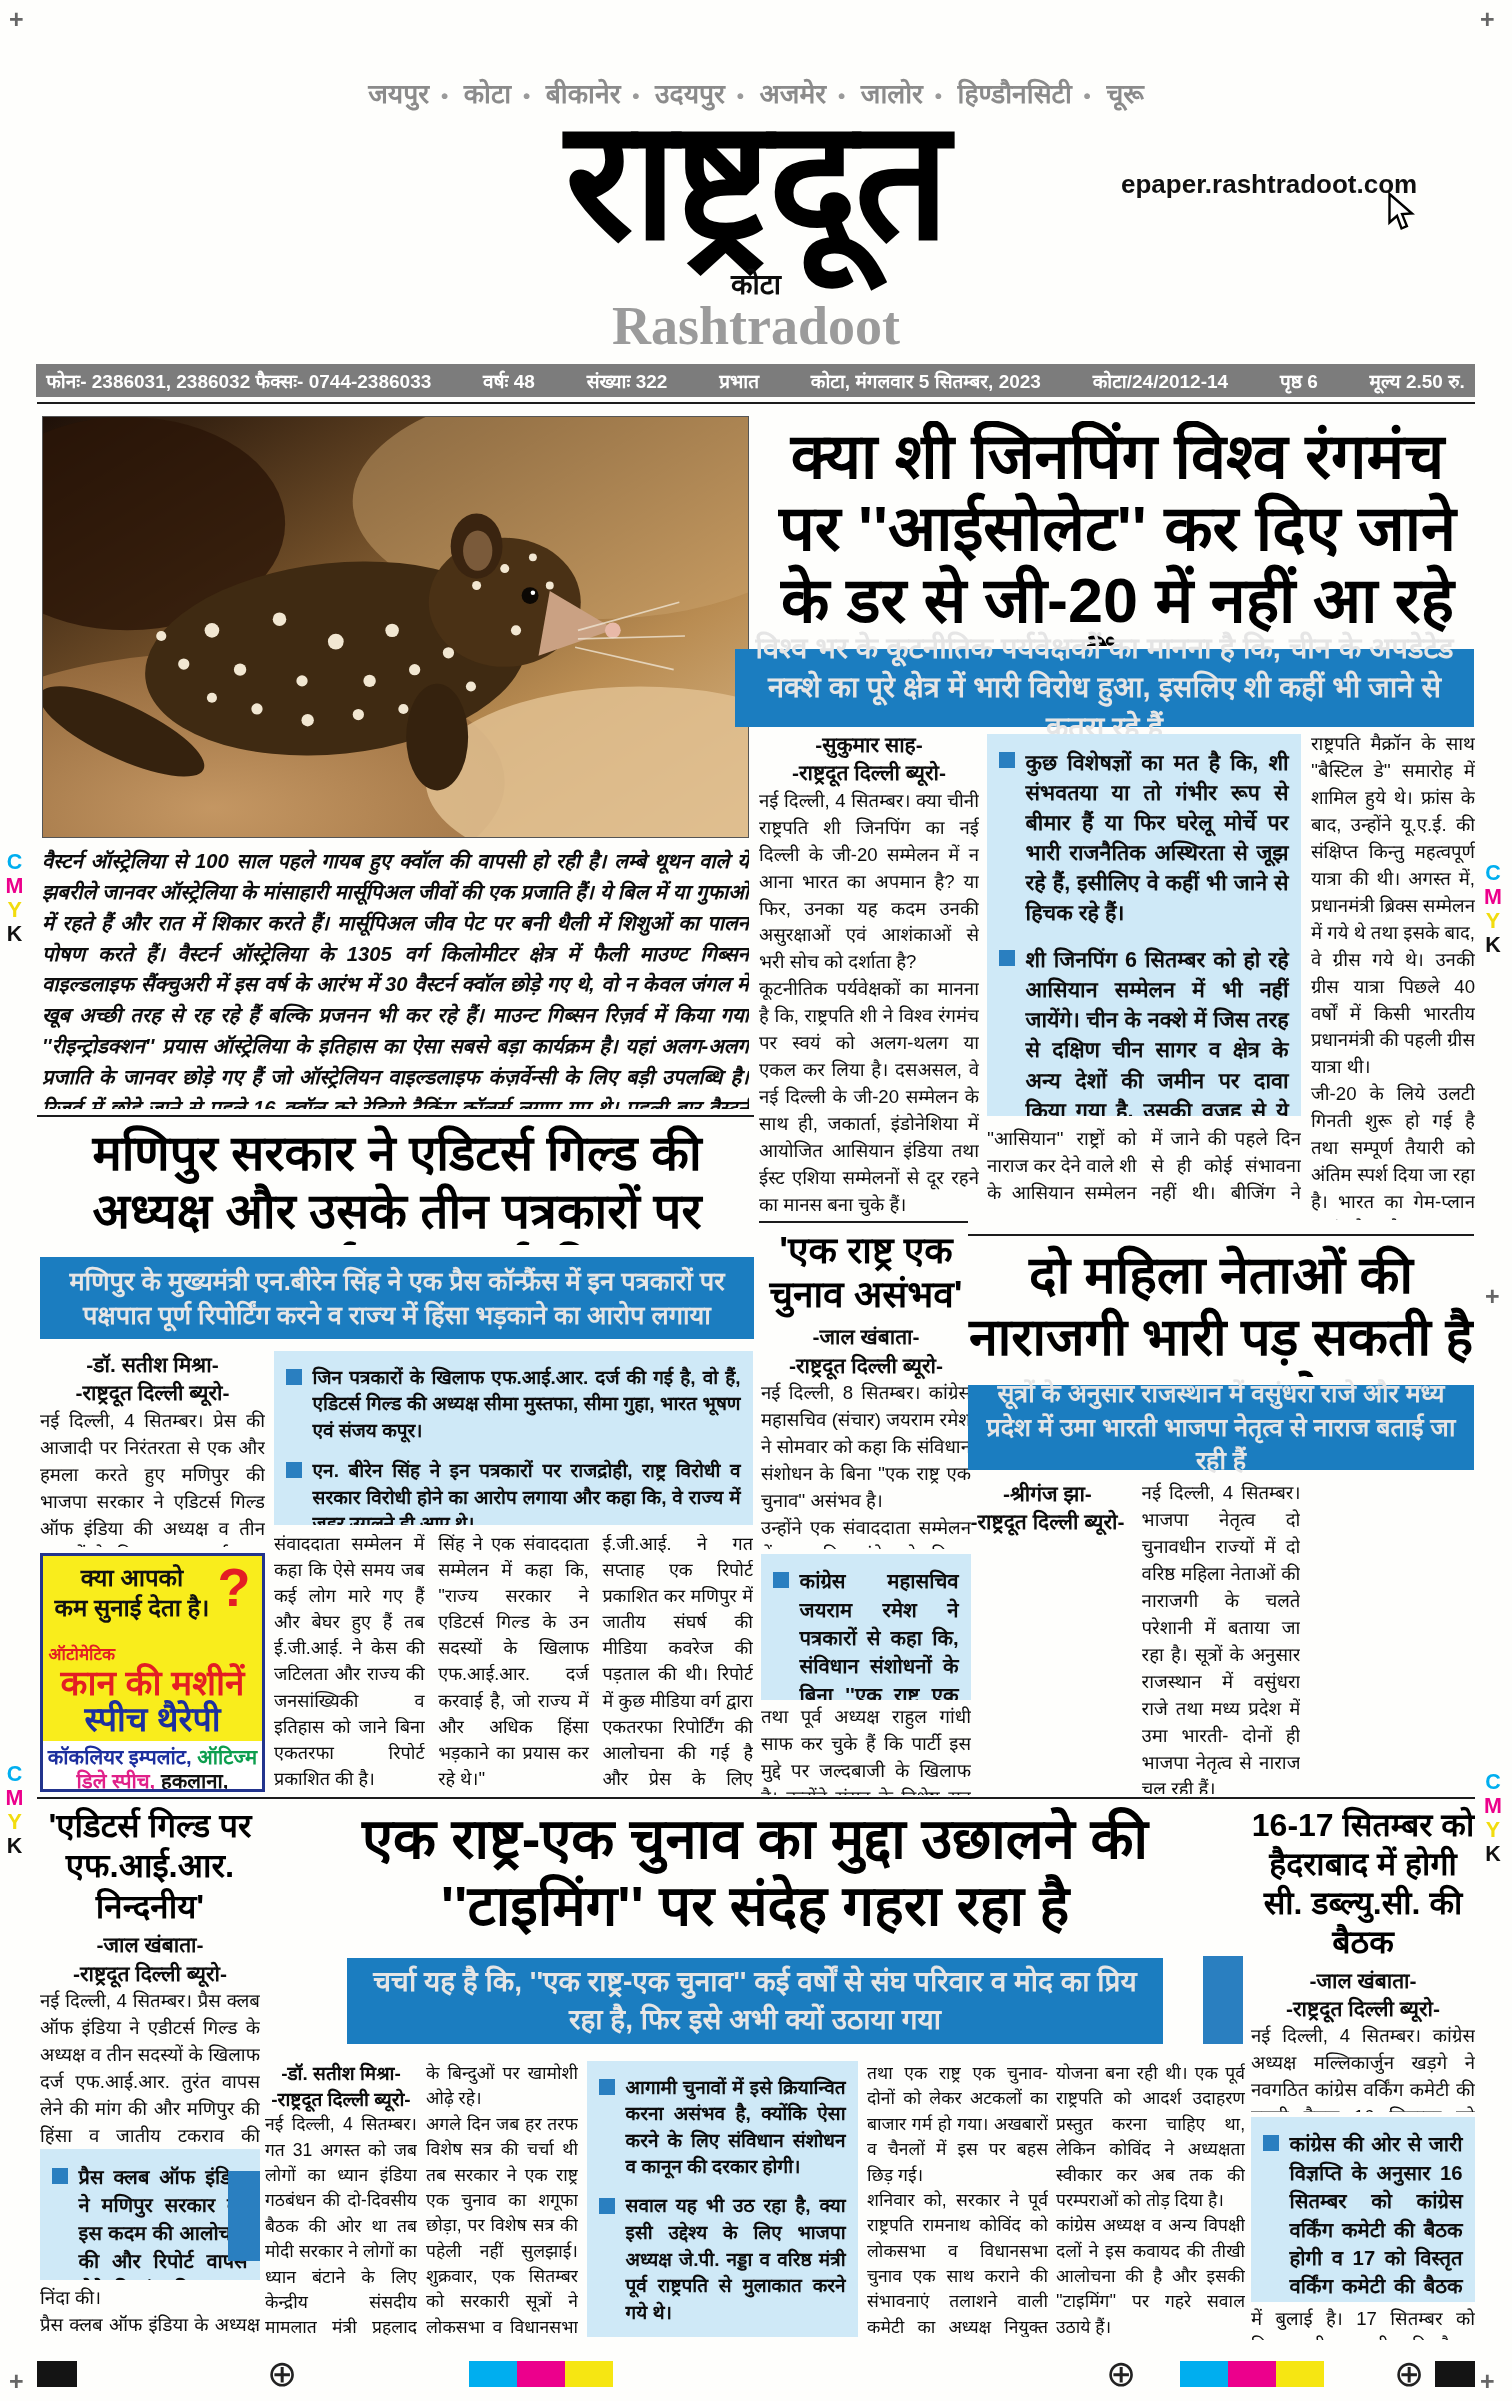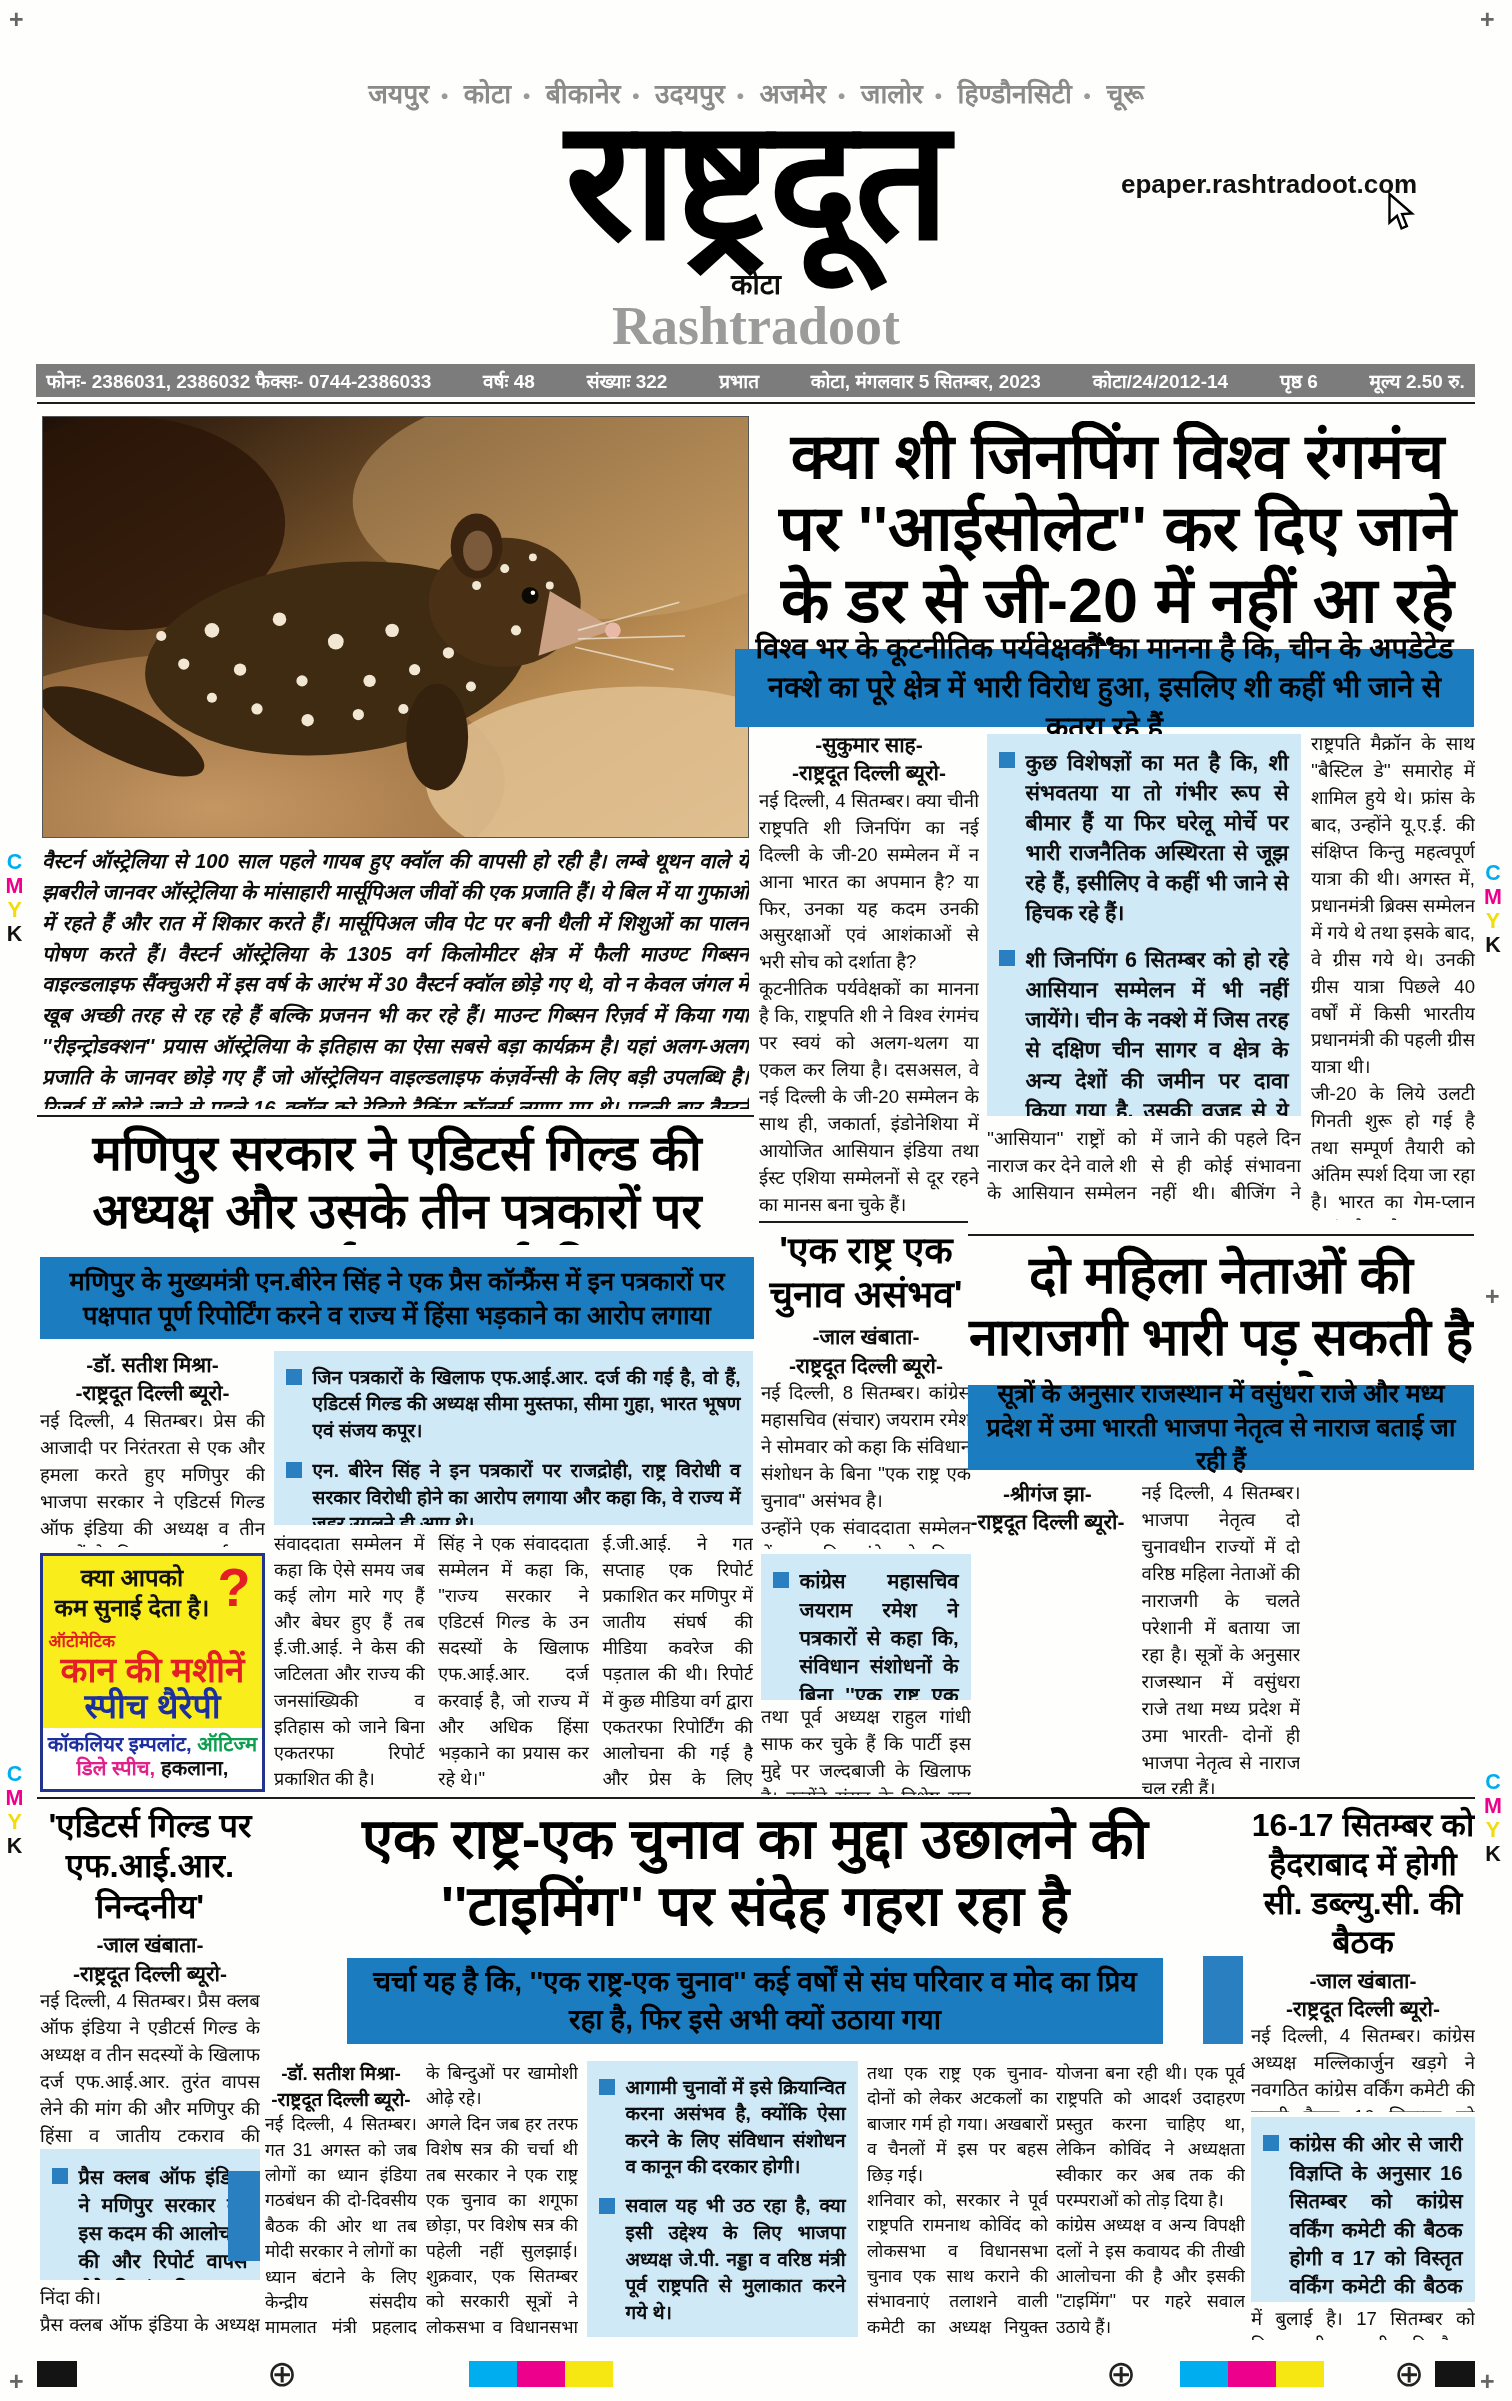--- a/index.html
+++ b/index.html
@@ -13,34 +13,34 @@
   .mast{left:0;top:95px;width:1512px;text-align:center;font-size:167px;font-weight:bold;line-height:1.02;letter-spacing:-2.8px;color:#000}
   .edition{left:0;top:264px;width:1512px;text-align:center;font-size:28px;font-weight:bold}
   .latin{left:0;top:295px;width:1512px;text-align:center;font-size:54px;font-weight:bold;color:#9b9b9b;font-family:"Liberation Serif","DejaVu Serif",serif}
   .epaper{left:1121px;top:169px;width:316px;font-size:26px;font-weight:bold;color:#111}
   .infobar{left:36px;top:364px;width:1439px;height:33px;background:#7c7c7c;color:#fff;display:flex;align-items:center;
            justify-content:space-between;font-weight:bold;font-size:19px;padding:0 10.2px;box-sizing:border-box;white-space:nowrap}
   
   .bt{font-size:18.6px;line-height:1.45;text-align:justify;white-space:pre-line;overflow:hidden}
   .byline{font-weight:bold;font-size:21px;text-align:center;line-height:1.35}
   .hl{font-weight:bold;text-align:center;color:#000;overflow:hidden}
-  .bluebox{background:#1b7dc0;color:#000000;font-weight:bold;text-align:center;display:flex;align-items:center;justify-content:center;
+  .bluebox{background:#1b7dc0;color:#e5e5e5;font-weight:bold;text-align:center;display:flex;align-items:center;justify-content:center;
            line-height:1.35;padding:5.6px 14.7px;box-sizing:border-box}
   .lightbox{background:#cfe9f7;overflow:hidden;padding:13.6px 12.4px;box-sizing:border-box;display:flex;flex-direction:column;gap:17px}
   .bullet{display:flex;gap:10.2px;font-weight:bold;text-align:justify;line-height:1.4}
   .bullet .sq{flex:0 0 auto;width:16px;height:16px;background:#2a7fc0;margin-top:4.5px}
   .bullet .tx{white-space:pre-line}
   .caption{font-style:italic;font-weight:600;font-size:20.3px;line-height:1.52;text-align:justify;overflow:hidden}
   
   .ad{border:3.4px solid #22348d;box-sizing:border-box;overflow:hidden;background:#fff;display:flex;flex-direction:column;text-align:center}
   .ad-top{background:#f9ed1c;padding:6.8px 5.6px 3.4px}
   .ad-qrow{display:flex;justify-content:center;align-items:flex-start;gap:8px}
   .ad-q{font-size:24px;font-weight:bold;line-height:1.25;color:#111}
   .ad-qmark{font-size:54px;font-weight:bold;color:#e31e24;line-height:.9}
-  .ad-l1{font-size:17px;font-weight:bold;color:#e31e24;text-align:left;margin-top:6px}
+  .ad-l1{font-size:17px;font-weight:bold;color:#e31e24;text-align:left;margin-top:19px}
   .ad-l2{font-size:35px;font-weight:bold;color:#e31e24;line-height:1.05}
   .ad-l3{font-size:34px;font-weight:bold;color:#1d2f9e;line-height:1.05}
   .ad-bot{padding:4.5px 4.5px 5.6px}
   .ad-l4,.ad-l5{font-size:20.3px;font-weight:bold;line-height:1.2}
   .blue{color:#1d2f9e}.green{color:#0d9e4f}.pink{color:#e0218a}.blk{color:#111}
   
   .cmyk{display:flex;flex-direction:column;font-weight:bold;font-size:21.5px;line-height:1.12;text-align:center}
   .cmyk .c{color:#00aeef}.cmyk .m{color:#ec008c}.cmyk .y{color:#f2dc0e}.cmyk .k{color:#111}
   .crop{font-size:25px;color:#666;font-weight:bold}
   .regmark{font-size:36px;color:#222}

